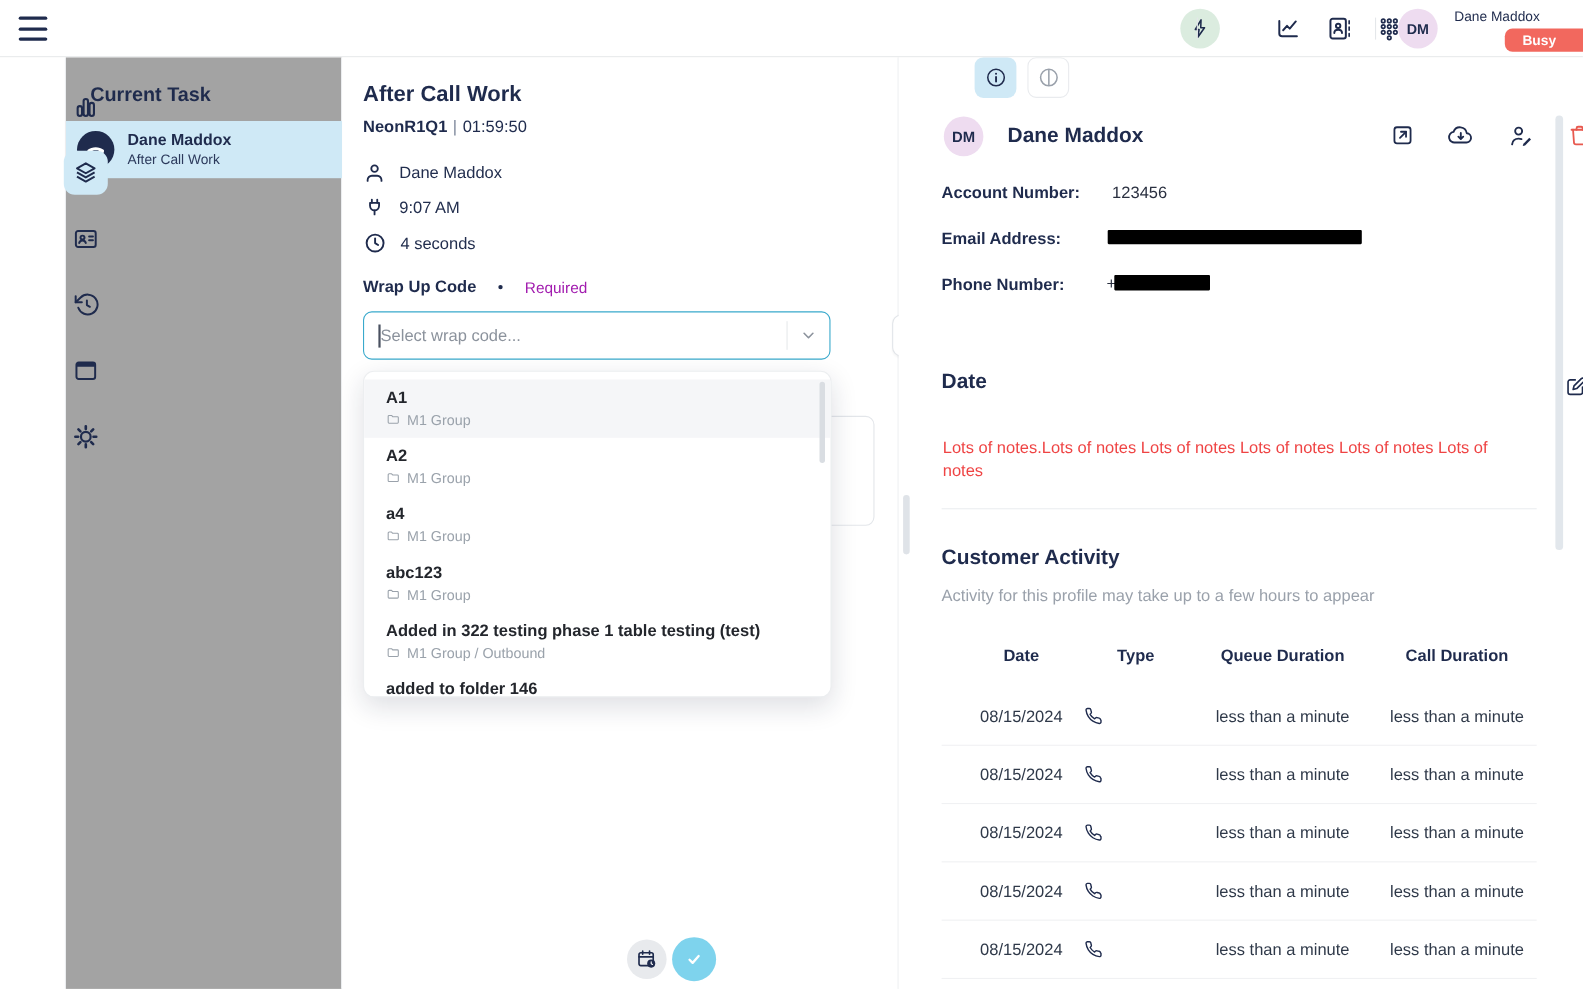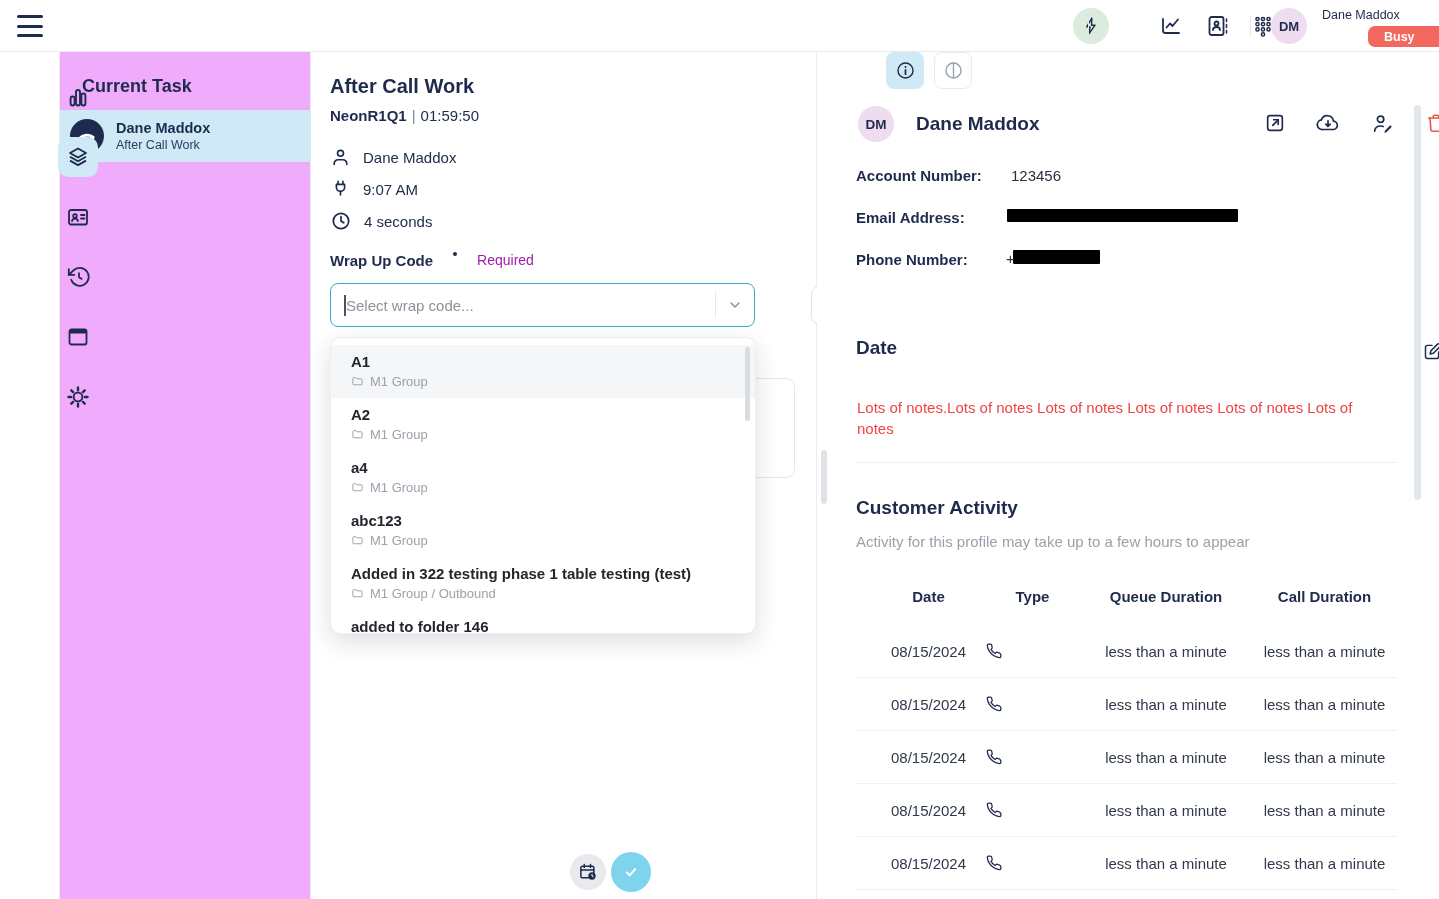--- a/index.html
+++ b/index.html
@@ -19,36 +19,36 @@
   .tb-name { position:absolute; left:1322px; top:8px; font-size:12.5px; color:#1f2b4d; }
   .busy-btn { position:absolute; left:1320px; top:26px; width:99px; height:21px; border-radius:7px; background:#f2685e; display:flex; align-items:center; justify-content:space-between; padding:0 10px 0 16px; }
   .busy-btn .busy-label { color:#fff; font-size:12.5px; font-weight:bold; }
 
   
   .rail { position:absolute; left:0; top:52px; width:60px; height:847px; border-right:1px solid #ebedef; background:#fff; z-index:10; }
   .rail-item { position:absolute; left:10px; width:40px; height:40px; border-radius:10px; display:flex; align-items:center; justify-content:center; }
   .rail-item.active { background:#cfe9f6; }
 
   
-  .tasks { position:absolute; left:60px; top:52px; width:251px; height:847px; border-right:1px solid #ebedef; background:#f0abfc; }
+  .tasks { position:absolute; left:60px; top:52px; width:251px; height:847px; border-right:1px solid #ebedef; background:#a3a3a3; }
   .tasks-title { position:absolute; left:22px; top:24px; font-size:18px; font-weight:bold; color:#1f2b4d; }
   .tasks-add { position:absolute; left:211px; top:22px; width:24px; height:24px; }
   .task-item { position:absolute; left:0; top:58px; width:251px; height:52px; background:#cfe9f6; }
   .task-avatar { position:absolute; left:10px; top:9px; width:34px; height:34px; border-radius:50%; background:#1f2b4d; display:flex; align-items:center; justify-content:center; }
   .task-name { position:absolute; left:56px; top:10px; font-size:14.5px; font-weight:bold; color:#1f2b4d; }
   .task-sub { position:absolute; left:56px; top:28px; font-size:12.5px; color:#2c3a5c; }
 
   
   .work { position:absolute; left:311px; top:52px; width:506px; height:847px; background:#fff; border-right:1px solid #ebedef; }
   .work-title { position:absolute; left:19px; top:23px; font-size:20px; font-weight:bold; color:#1f2b4d; }
   .work-sub { position:absolute; left:19px; top:55px; font-size:15px; color:#1f2b4d; }
   .work-sub b { font-weight:bold; }
   .work-sub .sep { color:#7d879b; padding:0 5px; }
   .meta-row { position:absolute; left:19px; display:flex; align-items:center; gap:12px; font-size:15px; color:#222e4e; }
-  .wrap-label-row { position:absolute; left:19px; top:200px; display:flex; gap:20px; }
+  .wrap-label-row { position:absolute; left:19px; top:200px; display:flex; align-items:center; gap:20px; }
   .wrap-label { font-size:15px; font-weight:bold; color:#1f2b4d; }
   .req-dot { width:4px; height:4px; border-radius:50%; background:#1f2b4d; }
   .req-text { font-size:14px; color:#a21caf; }
   .select { position:absolute; left:19px; top:231px; width:425px; height:44px; border:1.5px solid #39a9cc; border-radius:8px; background:#fff; display:flex; align-items:center; }
   .select input { flex:1; border:none; outline:none; font-size:15px; color:#2c3340; padding-left:15px; background:transparent; font-family:inherit; }
   .select input::placeholder { color:#8b929c; }
   .caret { position:absolute; left:13px; top:11px; width:1.5px; height:21px; background:#4a5160; }
   .select-divider { width:1px; height:26px; background:#e7e9ec; }
   .select-chevron { width:38px; display:flex; align-items:center; justify-content:center; }
   .list-btn { position:absolute; left:452px; top:234px; width:38px; height:38px; border:1px solid #e2e5e9; border-radius:8px; background:#fff; display:flex; align-items:center; justify-content:center; box-shadow:0 1px 2px rgba(0,0,0,0.04); }

